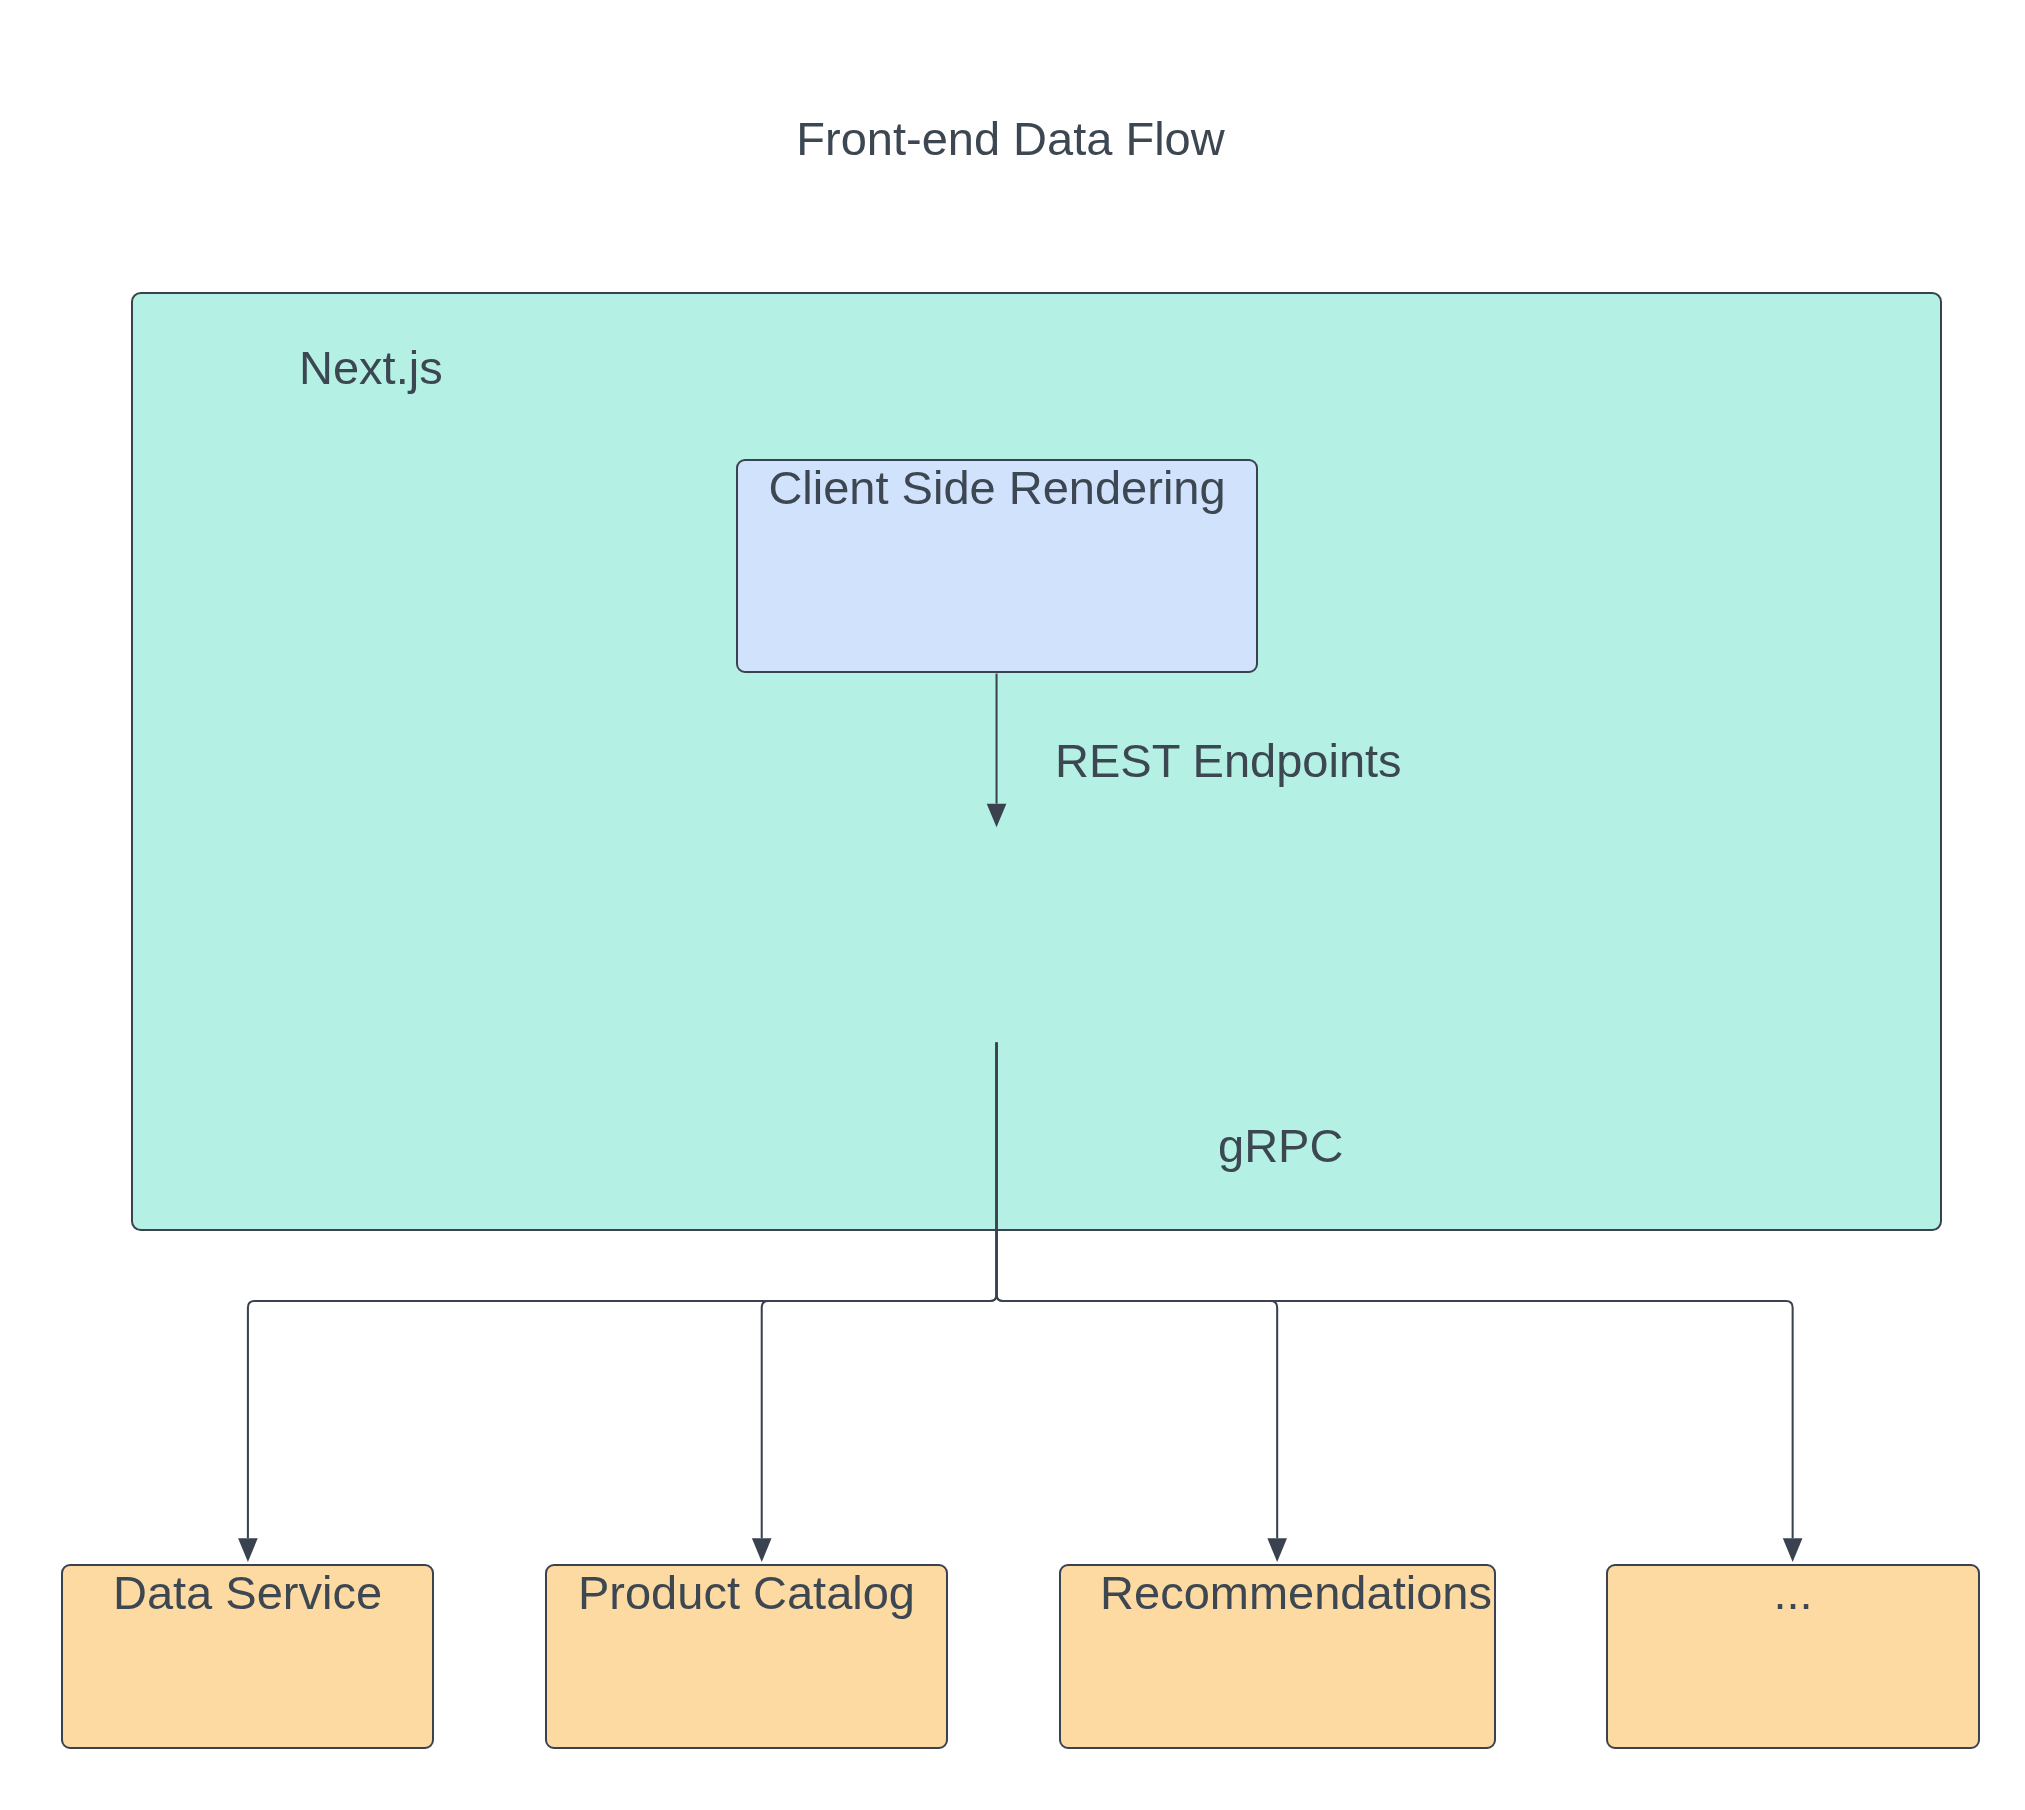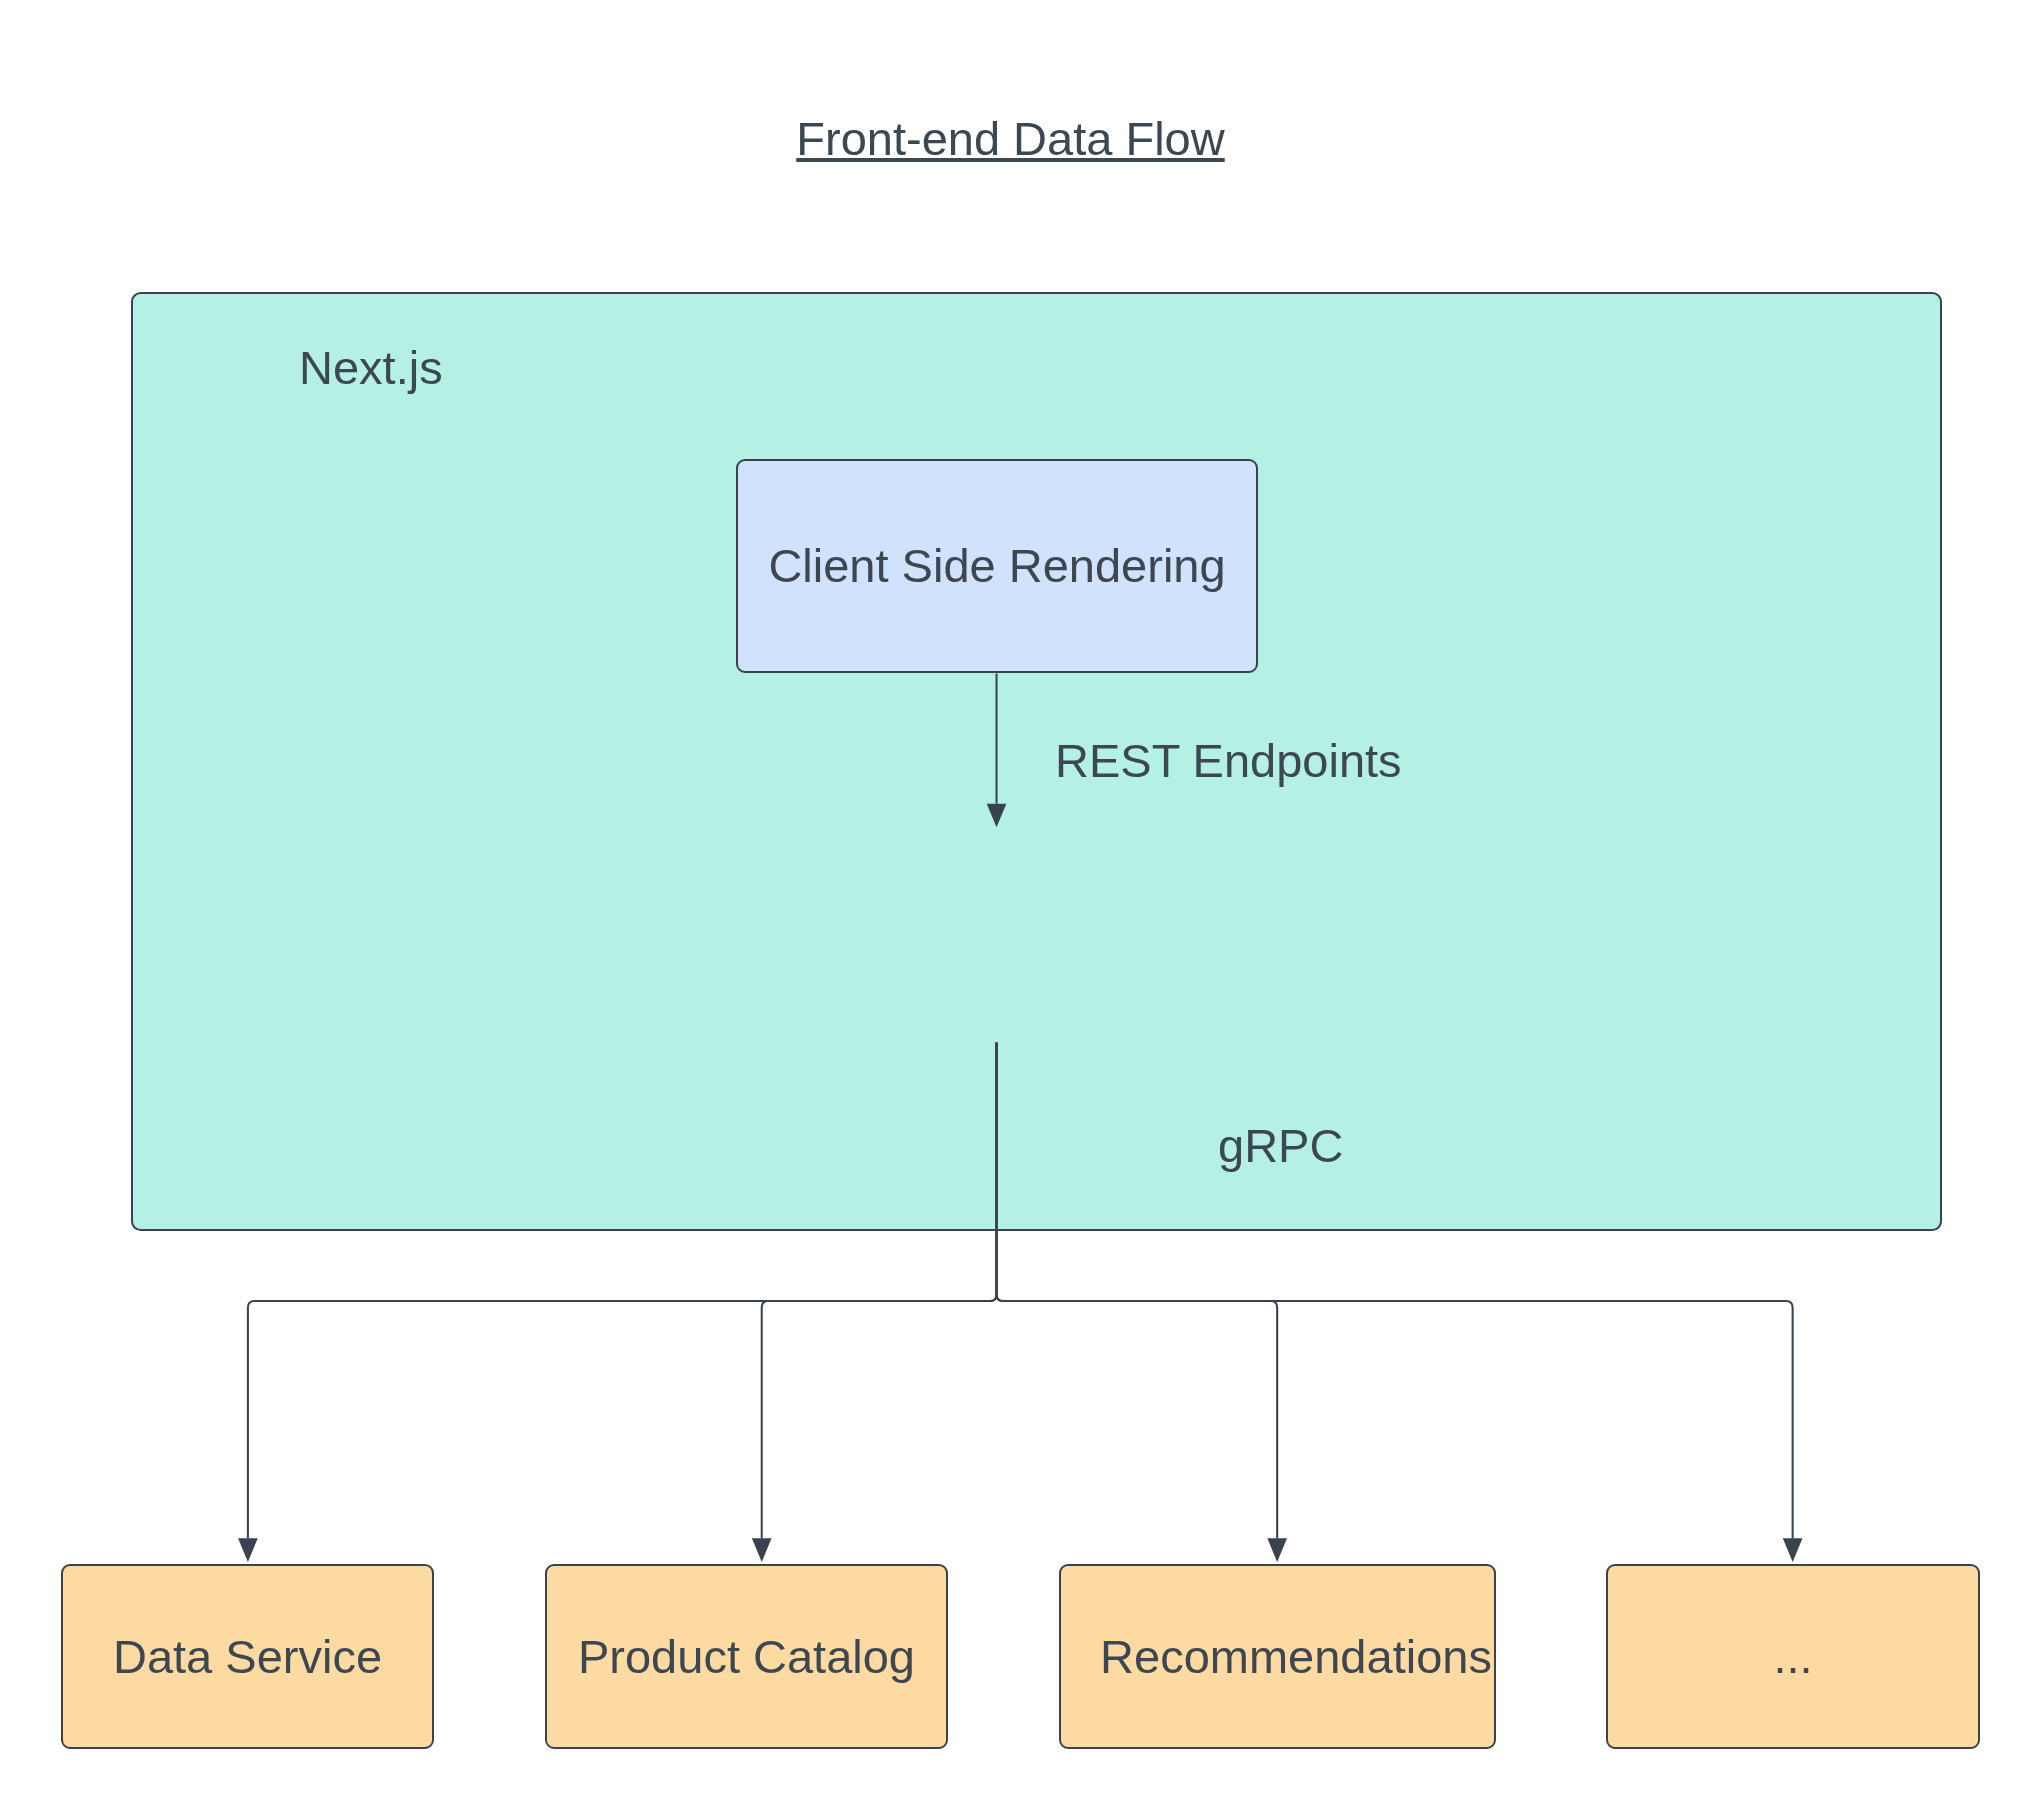--- a/index.html
+++ b/index.html
@@ -24,42 +24,41 @@
     overflow:hidden;
   }
   .diagram-title{
     position:absolute;
     left:0; right:4px;
     top:111px;
     text-align:center;
     font-size:47px;
     line-height:56px;
     color:var(--text);
-    text-decoration:underline;
   }
   .group{
     position:absolute;
     left:131px; top:276px;
     width:1811px; height:939px;
     background:var(--container-fill);
     border:2px solid var(--container-border);
     border-radius:9.8px;
     margin-top:16px;
   }
   .group-label{
     position:absolute;
     left:166px; top:46px;
     font-size:47px;
     line-height:56px;
     color:var(--text);
   }
   .node{
     position:absolute;
     display:flex;
-    align-items:center;
+    align-items:flex-start;
     justify-content:center;
     text-align:center;
     font-size:47px;
     line-height:54px;
     color:var(--text);
     border-radius:9px;
   }
   .process{
     background:var(--process-fill);
     border:2.5px solid var(--process-border);

